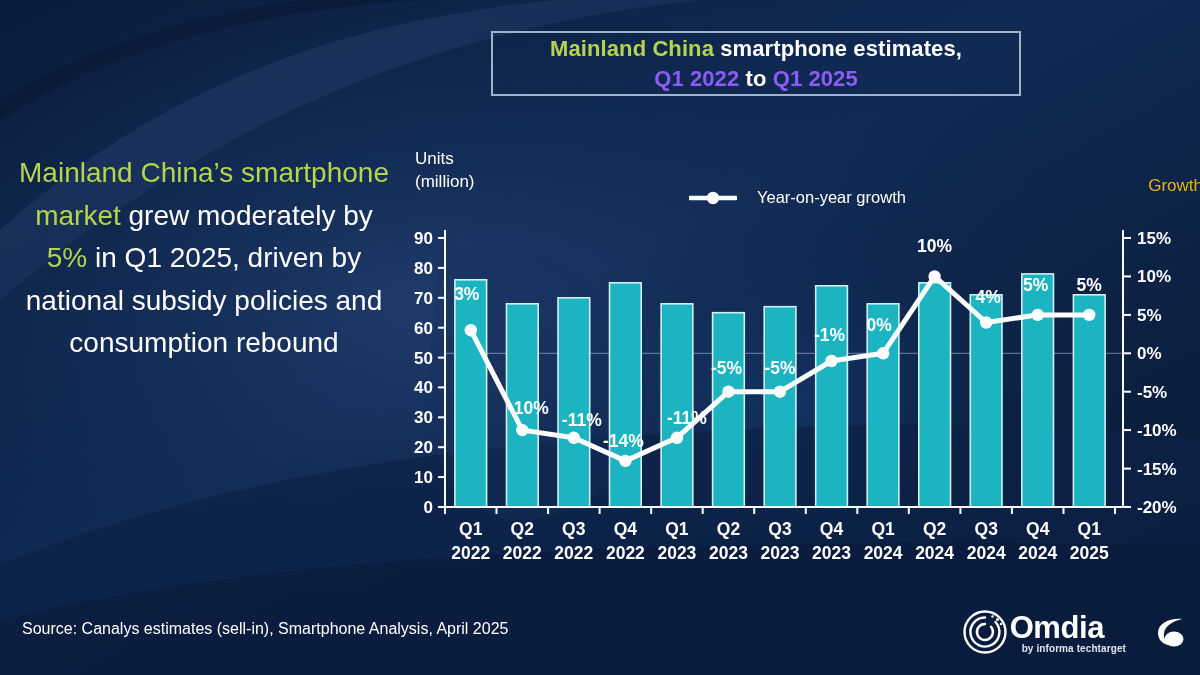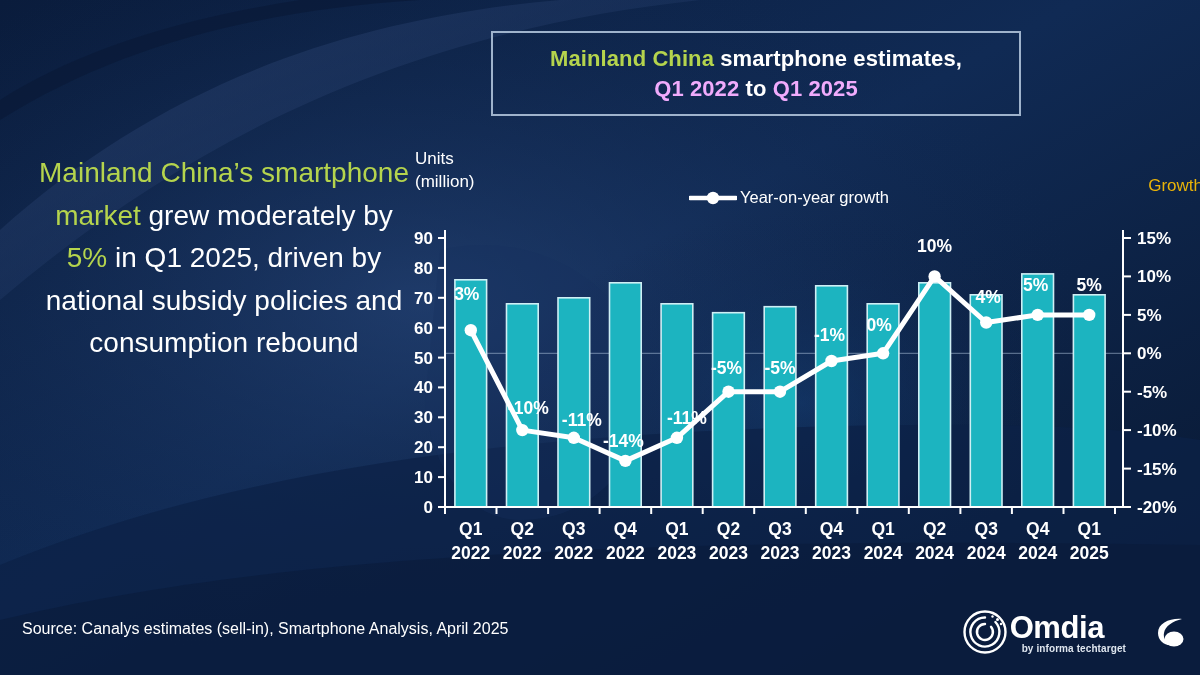--- a/index.html
+++ b/index.html
@@ -8,38 +8,38 @@
     font-family: "Liberation Sans", sans-serif;
     background: #0e2347;
     position: relative;
   }
 
   
   #bg { position: absolute; inset: 0; z-index: 0; }
 
   
   #title-box {
-    position: absolute; left: 491px; top: 31px; width: 530px; height: 85px;
+    position: absolute; left: 491px; top: 31px; width: 530px; height: 65px;
     border: 2px solid #9fb3cc;
     display: flex; align-items: center; justify-content: center;
     z-index: 5;
   }
   #title-text {
     text-align: center; line-height: 1.32;
     font-size: 22px; font-weight: 600; color: #ffffff;
     letter-spacing: .1px;
   }
   .t-green { color: #b5d44d; }
-  .t-cyan  { color: #f0abfc; }
+  .t-cyan  { color: #8b5cf6; }
 
   
   #headline {
     position: absolute; left: 18px; top: 152px; width: 372px;
     text-align: center; z-index: 5;
-    font-size: 28px; line-height: 1.52; font-weight: 400; color: #ffffff; margin-left: 20px;
+    font-size: 28px; line-height: 1.52; font-weight: 400; color: #ffffff;
   }
   #headline .t-green { color: #b5d44d; }
 
   
   #source {
     position: absolute; left: 22px; top: 620px; z-index: 5;
     font-size: 16px; color: #ffffff; font-weight: 500;
   }
 
   
@@ -60,21 +60,21 @@
   #units-label {
     position: absolute; left: 8px; top: 8px;
     color: #ffffff; font-size: 17px; line-height: 1.35; font-weight: 400;
   }
   #growth-label {
     position: absolute; right: 4px; top: 36px;
     color: #eab308; font-size: 17px; font-weight: 400;
   }
   #legend {
     position: absolute; left: 282px; top: 48px;
-    display: flex; align-items: center; gap: 3px; z-index: 6;
+    display: flex; align-items: center; gap: 20px; z-index: 6;
   }
   #legend-text { color: #ffffff; font-size: 16.5px; font-weight: 500; }
 
   #plot { position: absolute; left: 0; top: 0; width: 800px; height: 450px; }
 
   .axis-text { fill: #ffffff; font-family: "Liberation Sans", sans-serif; font-size: 17px; font-weight: 600; }
   .xtick-text { fill: #ffffff; font-family: "Liberation Sans", sans-serif; font-size: 17.5px; font-weight: 600; }
   .bar-rect { fill: #1cb4c0; stroke: #cfeff4; stroke-width: 1.6; }
   .dlabel { fill: #ffffff; font-family: "Liberation Sans", sans-serif; font-size: 17.5px; font-weight: 600; }
 </style>

